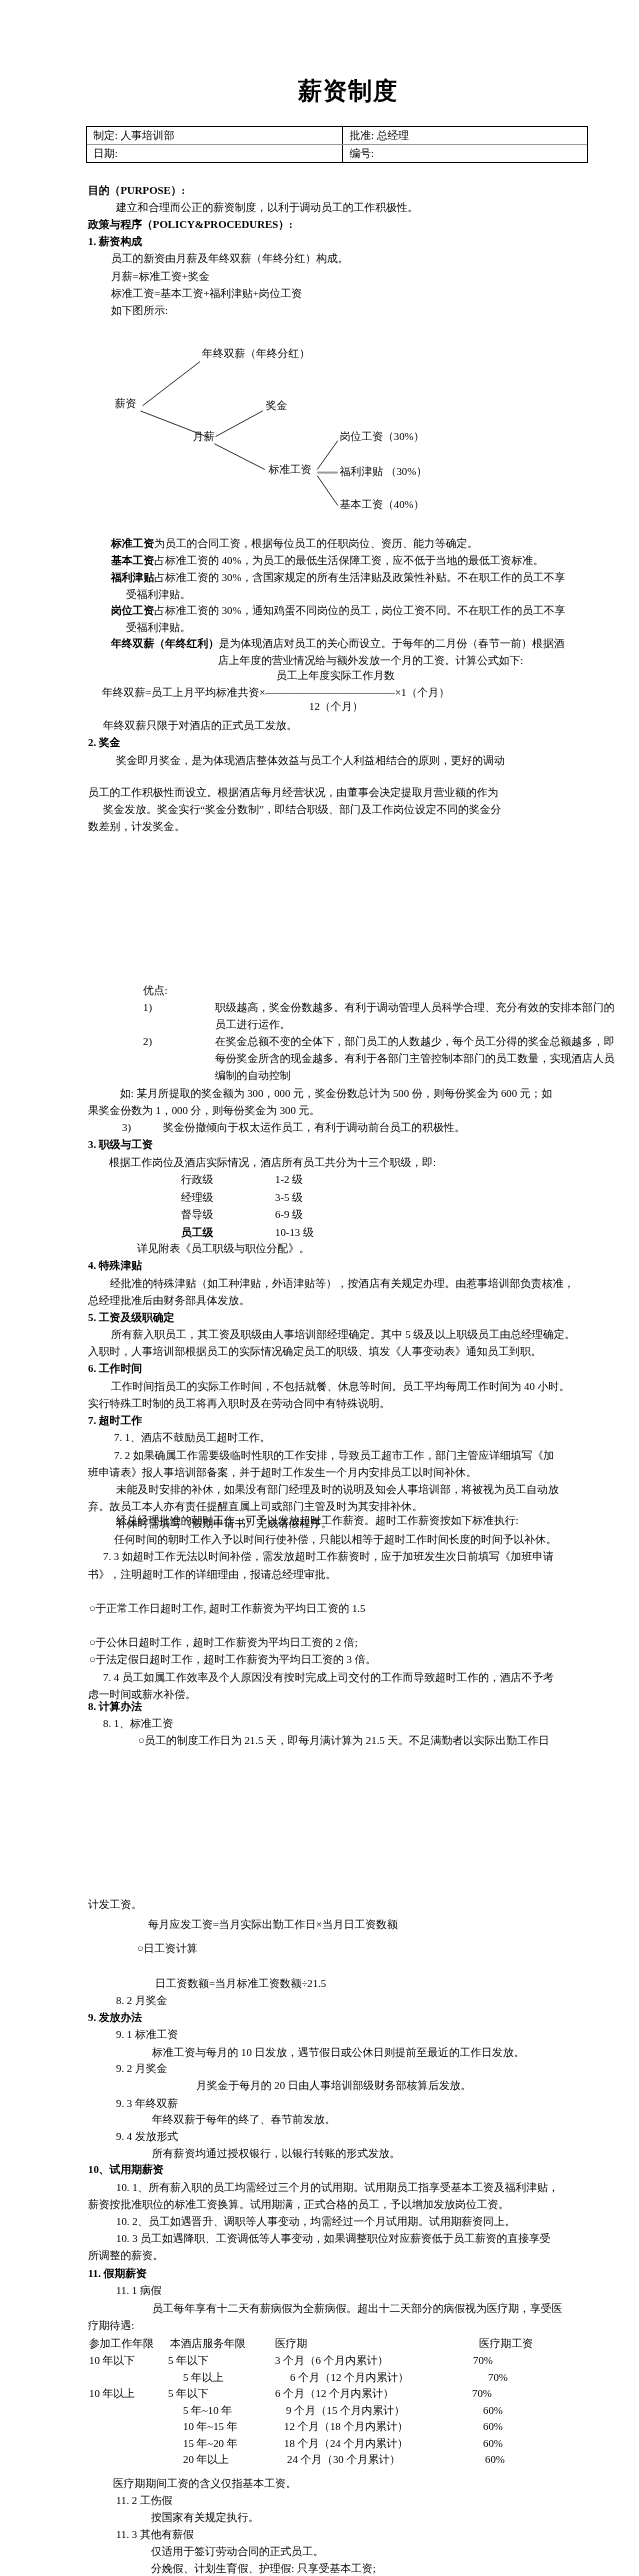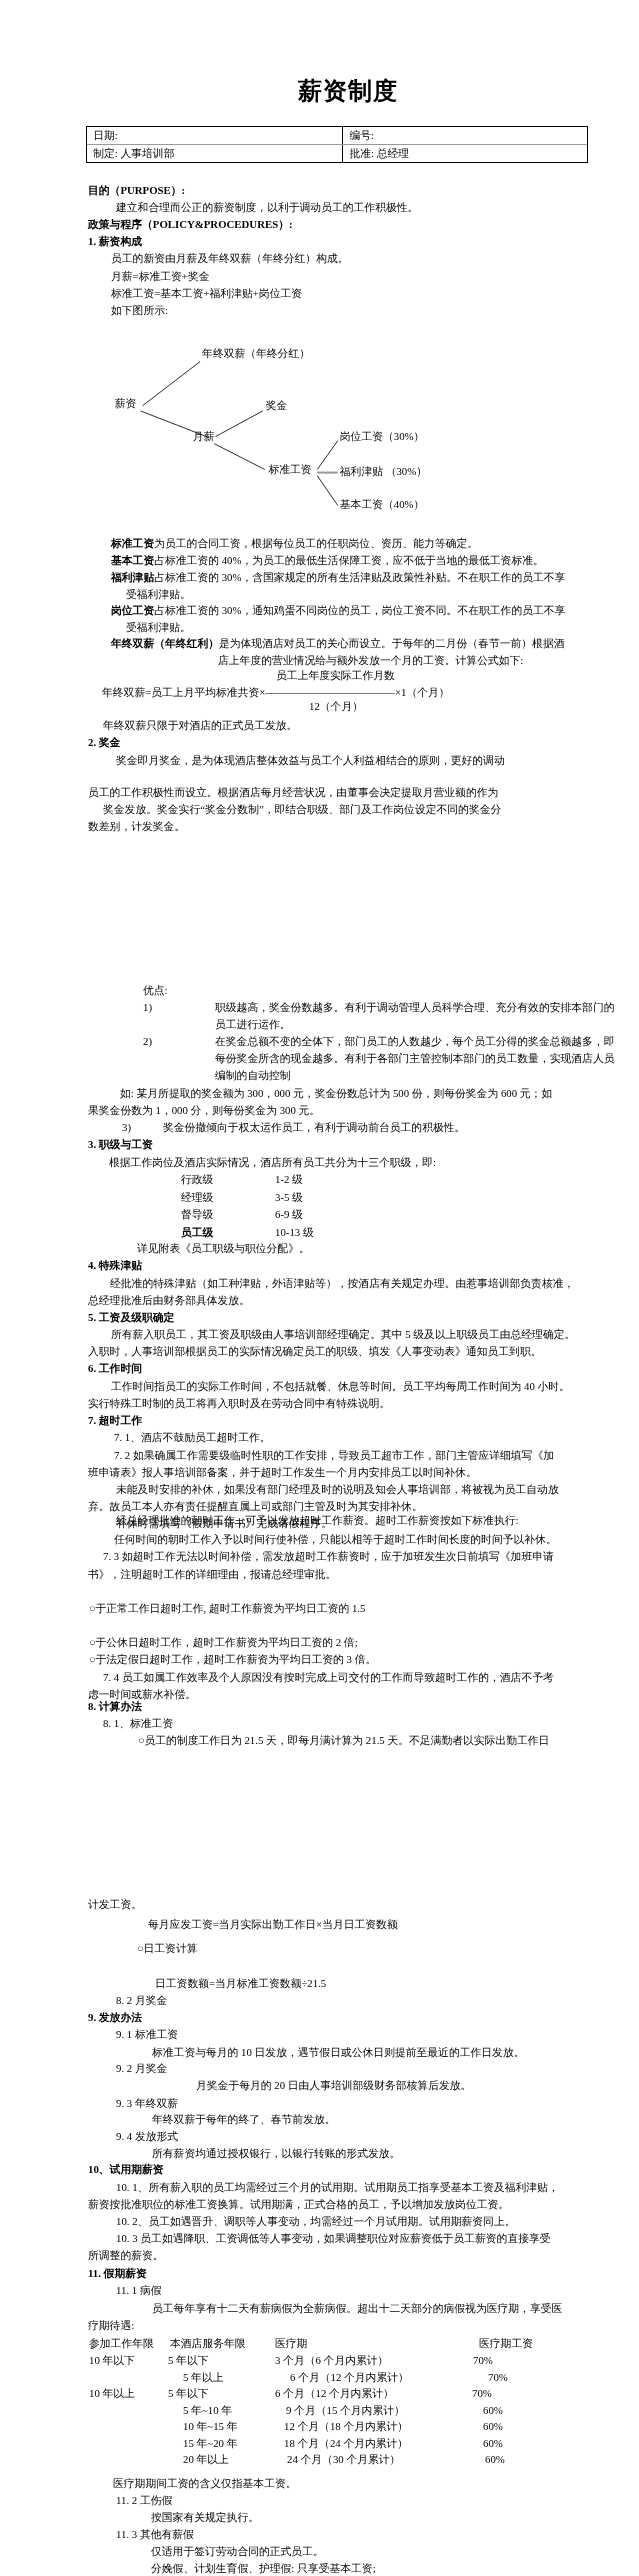--- a/index.html
+++ b/index.html
@@ -20,26 +20,26 @@
 </style>
 </head>
 <body>
 
 <div class="page">
 
   <div class="doc-title">薪资制度</div>
 
   <div class="info-table">
     <div class="info-row">
+      <div class="cell-l">制定: 人事培训部</div>
+      <div class="cell-r">批准: 总经理</div>
+    </div>
+    <div class="info-row">
       <div class="cell-l">日期:</div>
       <div class="cell-r">编号:</div>
-    </div>
-    <div class="info-row">
-      <div class="cell-l">制定: 人事培训部</div>
-      <div class="cell-r">批准: 总经理</div>
     </div>
   </div>
 
   <svg class="diagram" width="464" height="185" viewBox="0 0 900 360">
     <line x1="126" y1="128" x2="238" y2="42"></line>
     <line x1="122" y1="138" x2="256" y2="190"></line>
     <line x1="268" y1="188" x2="360" y2="138"></line>
     <line x1="266" y1="202" x2="364" y2="252"></line>
     <line x1="466" y1="252" x2="506" y2="196"></line>
     <line class="gray" x1="466" y1="258" x2="506" y2="258"></line>

